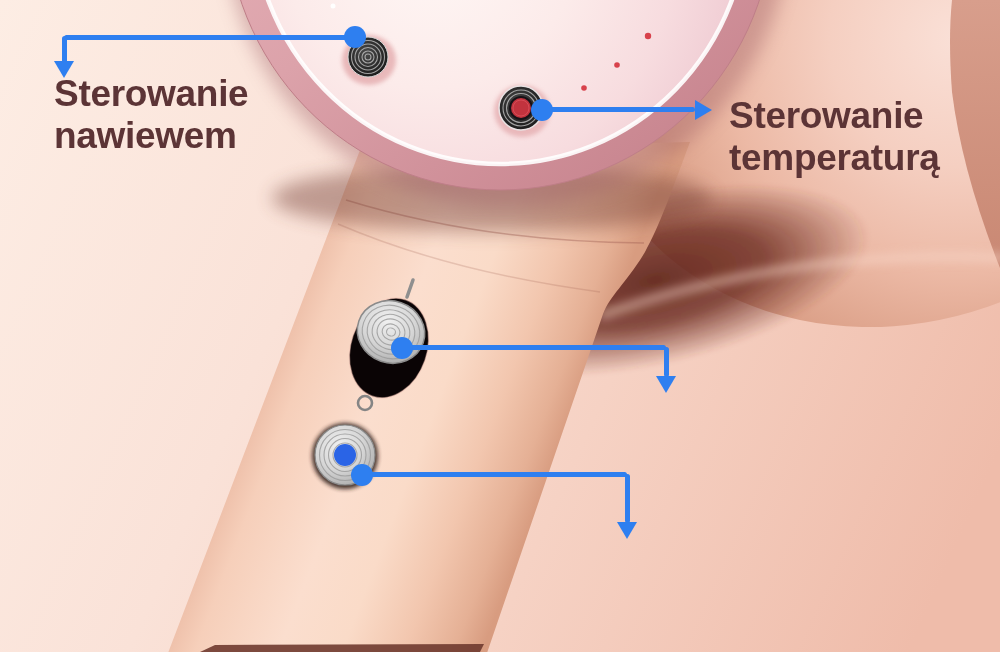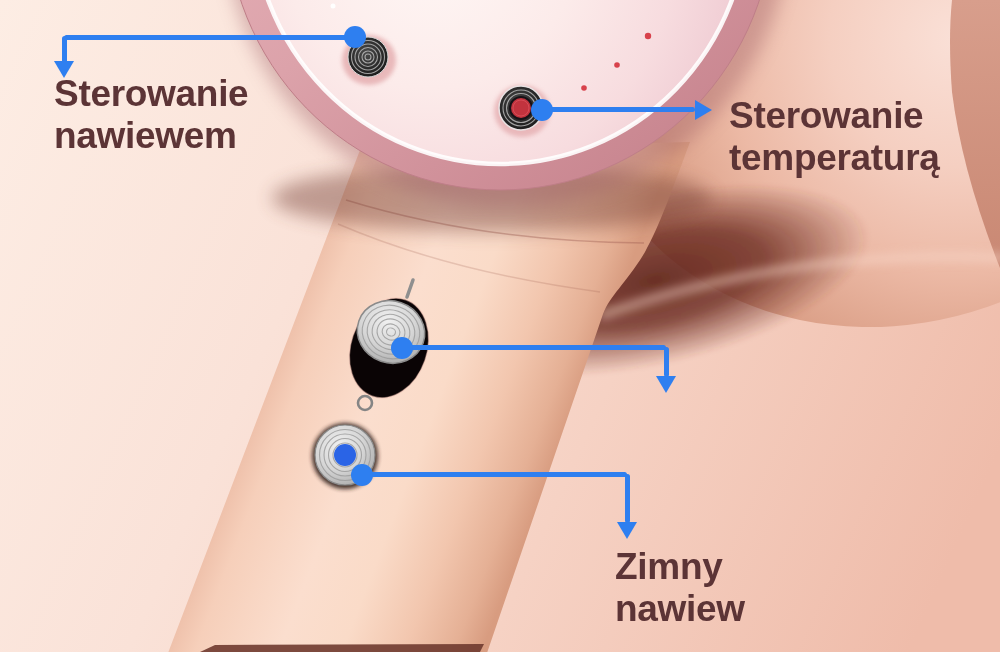--- a/index.html
+++ b/index.html
@@ -208,16 +208,14 @@
 
   <div class="callout-h pw-h"></div>
   <div class="callout-v pw-v"></div>
   <div class="arrow-down pw-arrow"></div>
   <div class="callout-dot pw-dot"></div>
 
   <div class="callout-h cd-h"></div>
   <div class="callout-v cd-v"></div>
   <div class="arrow-down cd-arrow"></div>
   <div class="callout-dot cd-dot"></div>
-  <div class="label cd-label">Zimny
-nawiew</div>
 
 </div>
 
 </body></html>

